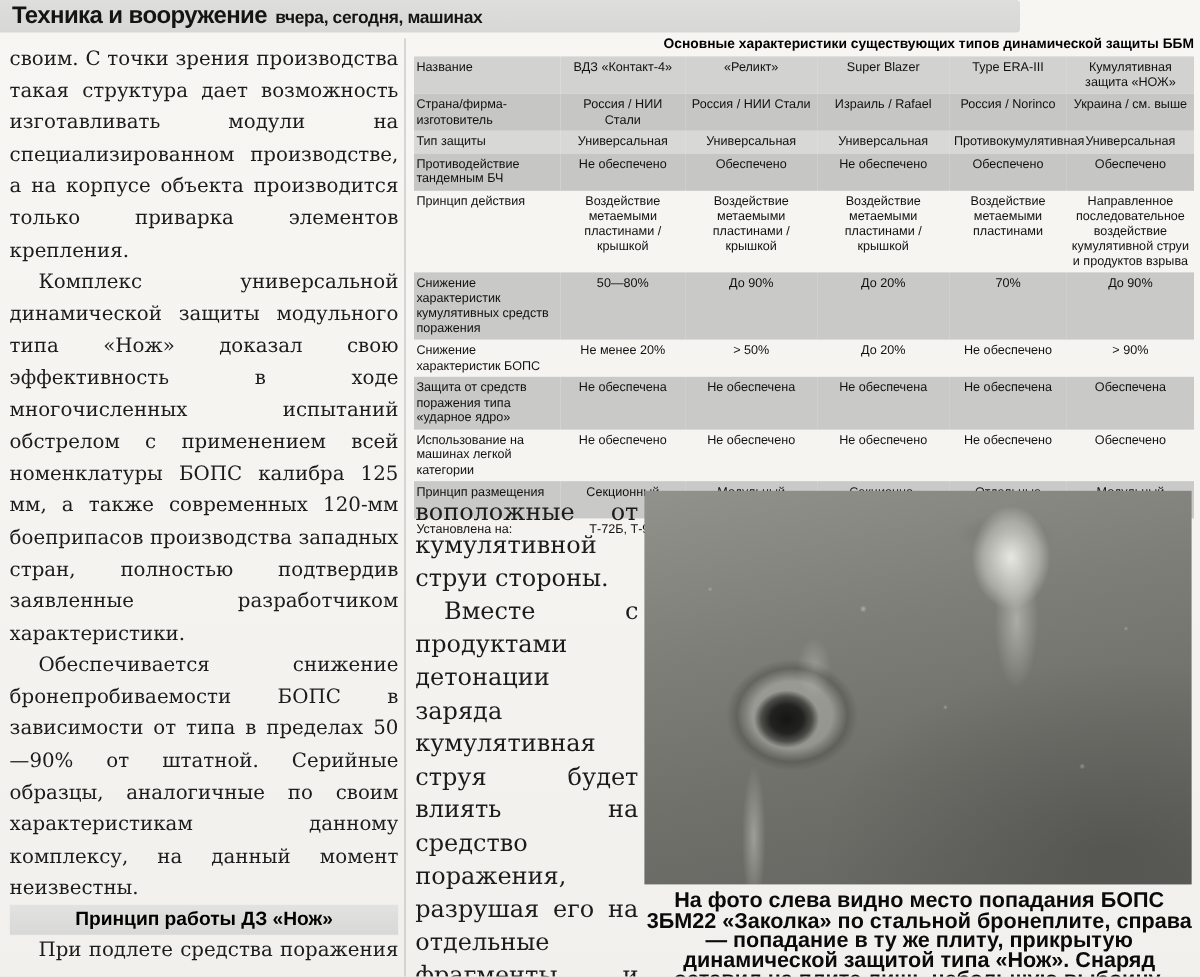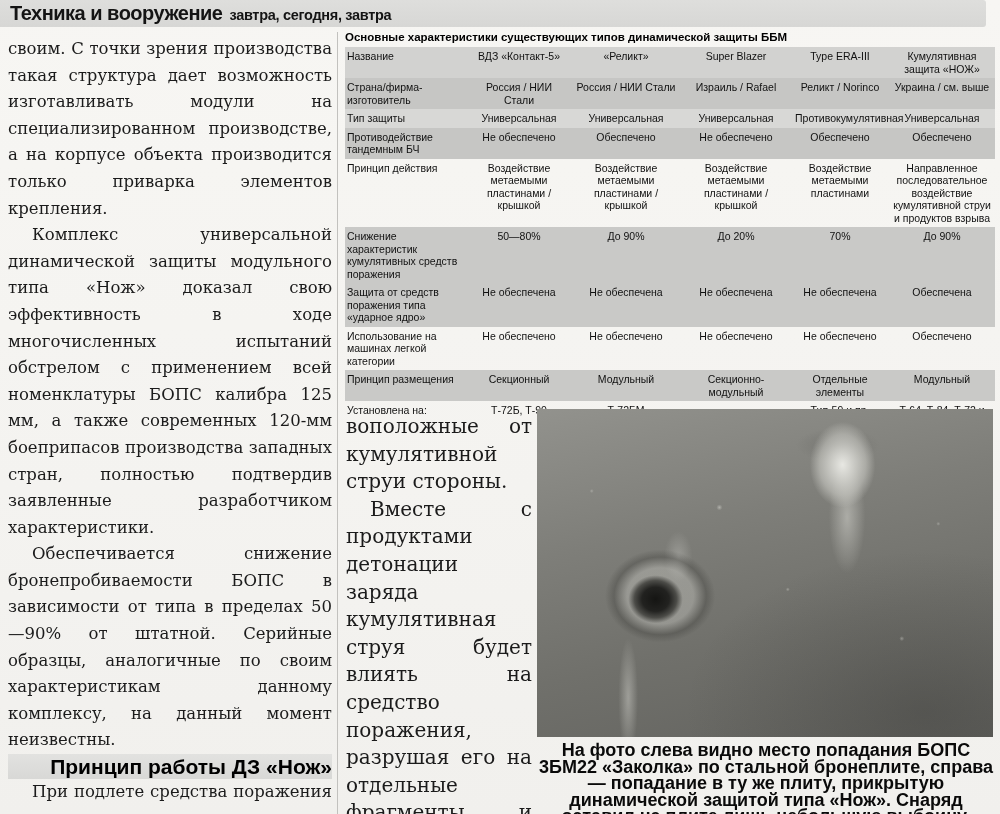--- a/index.html
+++ b/index.html
@@ -5,48 +5,48 @@
   html,body{margin:0;padding:0;background:#e8e7e4;}
   .page{
     position:relative;width:1000px;height:814px;margin:0 auto;
     background:linear-gradient(180deg,#f7f6f3 0%,#f4f3f0 60%,#f1f0ed 100%);
     overflow:hidden;
     font-family:"Liberation Sans",sans-serif;
     color:#141414;
   }
   
   .header-bar{
-    position:absolute;left:0;top:0;width:986px;height:27px;
+    position:absolute;left:0;top:0;width:850px;height:27px;
     background:linear-gradient(180deg,#dededc 0%,#d7d7d5 100%);
     border-radius:0 3px 3px 0;
     display:flex;align-items:baseline;padding:0 0 0 10px;box-sizing:border-box;
   }
   .header-main{font-weight:bold;font-size:20px;line-height:27px;letter-spacing:-0.5px;}
   .header-sub{font-weight:bold;font-size:14.5px;margin-left:7px;letter-spacing:-0.3px;}
   
   .left-col{
     position:absolute;left:8px;top:36px;width:324px;height:778px;overflow:hidden;
     font-family:"DejaVu Serif","Liberation Serif",serif;
     font-size:16.5px;line-height:26.6px;text-align:justify;color:#1b1b1b;
   }
   .left-col p{margin:0;}
   .para-indent{text-indent:24px;}
   .section-heading{
     margin:7px 0 4px 0;background:linear-gradient(180deg,#e2e2e0,#d8d8d6);
-    text-align:right;font-family:"Liberation Sans",sans-serif;
-    font-weight:bold;font-size:21px;line-height:25px;color:#000;
+    text-align:center;font-family:"Liberation Sans",sans-serif;
+    font-weight:bold;font-size:16px;line-height:25px;color:#000;
     text-indent:0;
   }
   .v-divider{
     position:absolute;left:337px;top:32px;width:1px;height:782px;background:#c2c1be;
   }
   
   .table-wrap{position:absolute;left:345px;top:30px;width:650px;}
   .table-title{
-    text-align:left;font-weight:bold;font-size:11.5px;line-height:14px;
+    text-align:right;font-weight:bold;font-size:11.5px;line-height:14px;
     margin-bottom:3px;color:#000;
   }
   table.spec{border-collapse:collapse;width:650px;table-layout:fixed;}
   table.spec td,table.spec th{
     font-weight:normal;font-size:10.5px;line-height:12.5px;
     padding:3px 4px;vertical-align:top;text-align:center;color:#111;
   }
   table.spec .lbl{text-align:left;padding-left:2px;}
   tr.sh-a{background:#d2d2d0;}
   tr.sh-b{background:#c6c6c4;padding-left:38px;}
@@ -84,21 +84,21 @@
     font-weight:bold;font-size:18px;line-height:16.5px;text-align:center;color:#0a0a0a;
   }
 </style>
 </head>
 <body>
 
 <div class="page">
 
   <div class="header-bar">
     <span class="header-main">Техника и вооружение</span>
-    <span class="header-sub">завтра, сегодня, завтра</span>
+    <span class="header-sub">вчера, сегодня, машинах</span>
   </div>
 
   <div class="left-col">
     <p>своим. С точки зрения производства такая структура дает возможность изготавливать модули на специализированном производстве, а на корпусе объекта производится только приварка элементов крепления.</p>
     <p class="para-indent">Комплекс универсальной динамической защиты модульного типа «Нож» доказал свою эффективность в ходе многочисленных испытаний обстрелом с применением всей номенклатуры БОПС калибра 125 мм, а также современных 120-мм боеприпасов производства западных стран, полностью подтвердив заявленные разработчиком характеристики.</p>
     <p class="para-indent">Обеспечивается снижение бронепробиваемости БОПС в зависимости от типа в пределах 50—90% от штатной. Серийные образцы, аналогичные по своим характеристикам данному комплексу, на данный момент неизвестны.</p>
     <p class="section-heading">Принцип работы ДЗ «Нож»</p>
     <p class="para-indent">При подлете средства поражения его кумулятивная струя (кинетический снаряд, ударное ядро) начинает воздействовать на один из основных удлиненных зарядов, который, сработав, начинает влиять на атакующий боеприпас. При этом разлет продуктов детонации сопровождается распространением волн разряжения, которые идут от внешней поверхности заряда к его центру. При пересечении волн разряжения, которые идут от кумулятивной выемки и цилиндрической оболочки (облицовка заряда), образуется граница, разделяющая заряд на две части. Часть взрывного ве-</p>
   </div>
 
@@ -111,34 +111,34 @@
         <col style="width:122px">
           <col style="width:104px">
           <col style="width:110px">
         <col style="width:110px">
           <col style="width:98px">
           <col style="width:106px">
       </colgroup>
       <thead>
         <tr class="sh-a">
           <th class="lbl">Название</th>
-          <th>ВДЗ «Контакт-5»</th>
+          <th>ВДЗ «Контакт-4»</th>
           <th>«Реликт»</th>
           <th>Super Blazer</th>
           <th>Type ERA-III</th>
           <th>Кумулятивная защита «НОЖ»</th>
         </tr>
       </thead>
       <tbody>
         <tr class="sh-b">
           <td class="lbl">Страна/фирма-изготовитель</td>
           <td>Россия / НИИ Стали</td>
           <td>Россия / НИИ Стали</td>
           <td>Израиль / Rafael</td>
-          <td>Реликт / Norinco</td>
+          <td>Россия / Norinco</td>
           <td>Украина / см. выше</td>
         </tr>
         <tr class="sh-c">
           <td class="lbl">Тип защиты</td>
           <td>Универсальная</td>
           <td>Универсальная</td>
           <td>Универсальная</td>
           <td>Противокумулятивная</td>
           <td>Универсальная</td>
         </tr>
@@ -159,20 +159,28 @@
           <td>Направленное последовательное воздействие кумулятивной струи и продуктов взрыва</td>
         </tr>
         <tr class="sh-d">
           <td class="lbl">Снижение характеристик кумулятивных средств поражения</td>
           <td>50—80%</td>
           <td>До 90%</td>
           <td>До 20%</td>
           <td>70%</td>
           <td>До 90%</td>
         </tr>
+        <tr>
+          <td class="lbl">Снижение характеристик БОПС</td>
+          <td>Не менее 20%</td>
+          <td>&gt; 50%</td>
+          <td>До 20%</td>
+          <td>Не обеспечено</td>
+          <td>&gt; 90%</td>
+        </tr>
         <tr class="sh-d">
           <td class="lbl">Защита от средств поражения типа «ударное ядро»</td>
           <td>Не обеспечена</td>
           <td>Не обеспечена</td>
           <td>Не обеспечена</td>
           <td>Не обеспечена</td>
           <td>Обеспечена</td>
         </tr>
         <tr>
           <td class="lbl">Использование на машинах легкой категории</td>

